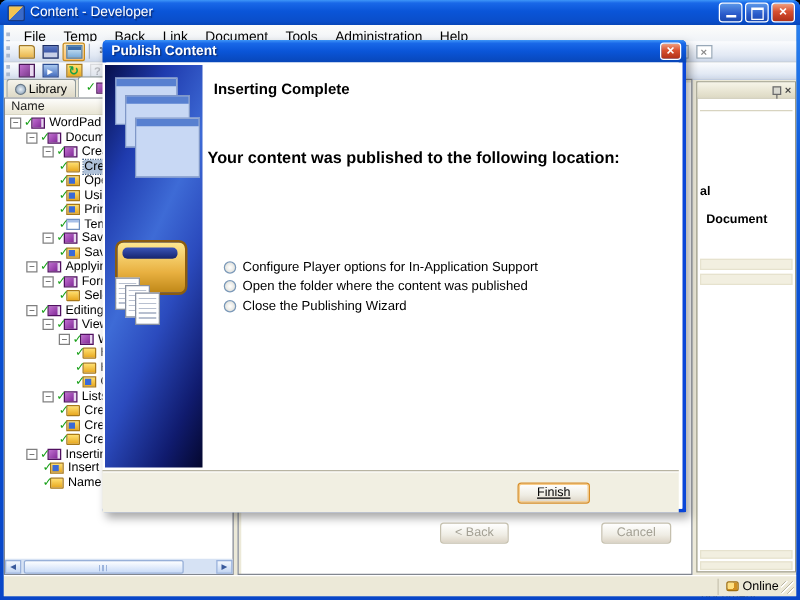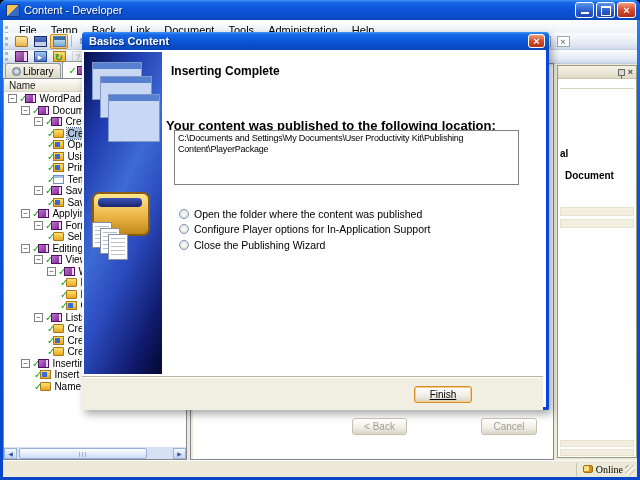--- a/index.html
+++ b/index.html
@@ -112,21 +112,21 @@
   .rp-frag{position:absolute;left:2px;top:82px;font-weight:bold;font-size:10px;}
   .rp-doc{position:absolute;left:7px;top:104px;font-weight:bold;font-size:10px;}
   .rp-row{position:absolute;left:2px;right:2px;height:9px;background:#F2EFE0;border:1px solid #E6E2CE;}
   .r1{top:141px;} .r2{top:153px;}
   .rp-foot{position:absolute;left:3px;top:395px;font-size:10px;}
   .rp-brow{position:absolute;left:2px;right:2px;height:7px;background:#F2EFE0;border:1px solid #E6E2CE;}
   .b1{bottom:10px;} .b2{bottom:1px;}
   
   .statusbar{position:absolute;left:0;top:440px;width:634px;height:17px;background:#ECE9D8;border-top:1px solid #fff;
     display:flex;align-items:center;justify-content:flex-end;font-size:10px;}
-  .online{display:flex;align-items:center;gap:3px;padding-right:14px;border-left:1px solid #C8C4B0;height:13px;padding-left:6px;font-family:Liberation Serif, serif;}
+  .online{display:flex;align-items:center;gap:3px;padding-right:14px;border-left:1px solid #C8C4B0;height:13px;padding-left:6px;}
   .online-ico{width:10px;height:8px;border-radius:2px;background:radial-gradient(circle at 30% 40%,#FFE080 0 3px,#D09020 3px);
     border:1px solid #A07010;}
   .grip{position:absolute;right:2px;bottom:2px;width:10px;height:10px;
     background:repeating-linear-gradient(135deg,transparent 0 2px,#B8B4A0 2px 3px,#fff 3px 4px);}
   
   .dialog{position:absolute;left:82px;top:32px;width:467px;height:378px;border:3px solid #0A46D8;border-top:none;
     border-radius:4px 4px 2px 2px;background:#fff;z-index:9;box-shadow:3px 4px 8px rgba(0,0,0,.35);}
   .dlg-title{position:absolute;left:-3px;top:0;width:467px;height:18px;border-radius:4px 4px 0 0;
     background:linear-gradient(180deg,#3E96F8 0%,#1968E8 15%,#0A55D8 50%,#0846B8 100%);
     display:flex;align-items:center;padding:0 4px;}
@@ -495,51 +495,48 @@
       <span class="online">
         <span class="online-ico"></span>
         <span>Online</span>
       </span>
       <span class="grip"></span>
     </div>
   </div>
 
   <div class="dialog">
     <div class="dlg-title">
-      <span class="dlg-title-txt">Basics Content</span>
+      <span class="dlg-title-txt">Publish Content</span>
       <span class="dlg-x">×</span>
     </div>
     <div class="dlg-body">
       <div class="art">
         <div class="art-win w1"></div>
         <div class="art-win w2"></div>
         <div class="art-win w3"></div>
         <div class="art-gold">
           <div class="art-gold-bar"></div>
           <div class="pg p1"></div>
           <div class="pg p2"></div>
           <div class="pg p3"></div>
         </div>
       </div>
       <div class="h1">Inserting Complete</div>
       <div class="lbl b loc">Your content was published to the following location:</div>
-      <div class="locbox">
-        <span>C:\Documents and Settings\My Documents\User Productivity Kit\Publishing Content\PlayerPackage</span>
-      </div>
       <div id="radios">
+          <div class="radio-row">
+            <span class="radio"></span>
+            <span class="rlabel">Configure Player options for In-Application Support</span>
+          </div>
           <div class="radio-row">
             <span class="radio"></span>
             <span class="rlabel">Open the folder where the content was published</span>
           </div>
           <div class="radio-row">
             <span class="radio"></span>
-            <span class="rlabel">Configure Player options for In-Application Support</span>
-          </div>
-          <div class="radio-row">
-            <span class="radio"></span>
             <span class="rlabel">Close the Publishing Wizard</span>
           </div>
         </div>
     </div>
     <div class="dlg-strip">
       <button class="btn dis btn-back">&lt; Back</button>
       <button class="btn def btn-finish">Finish</button>
       <button class="btn dis btn-cancel">Cancel</button>
     </div>
   </div>

